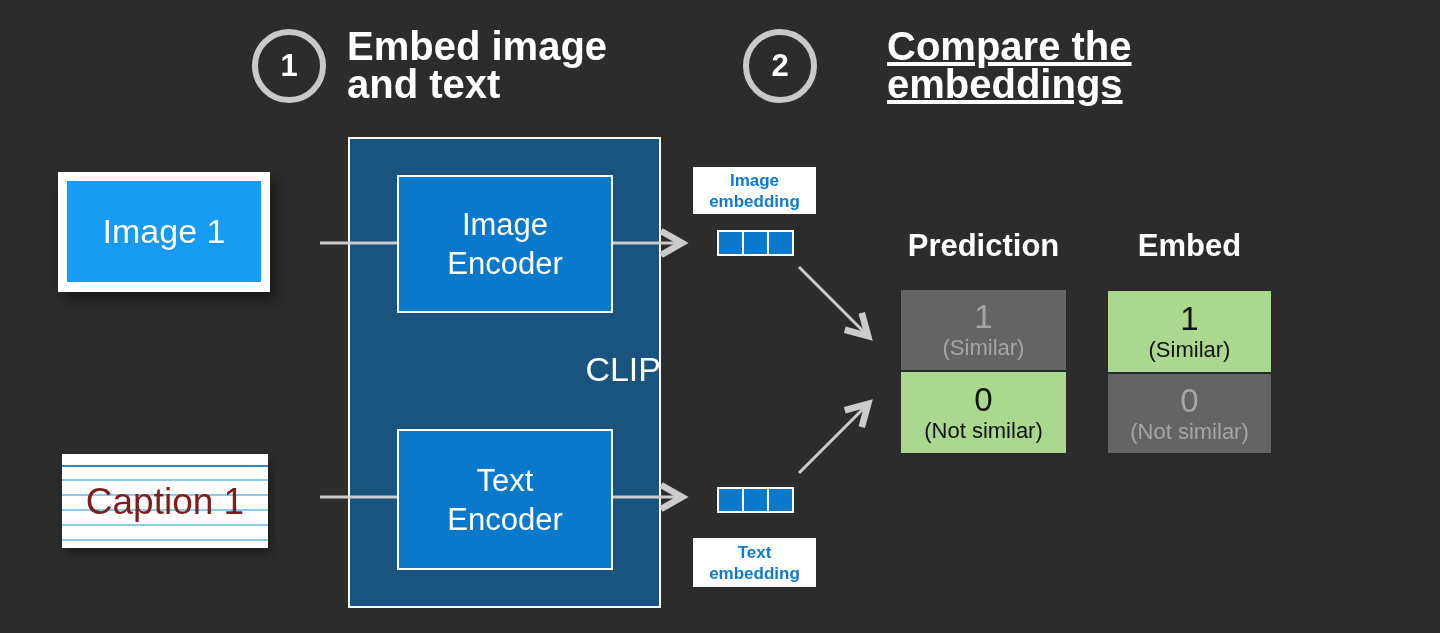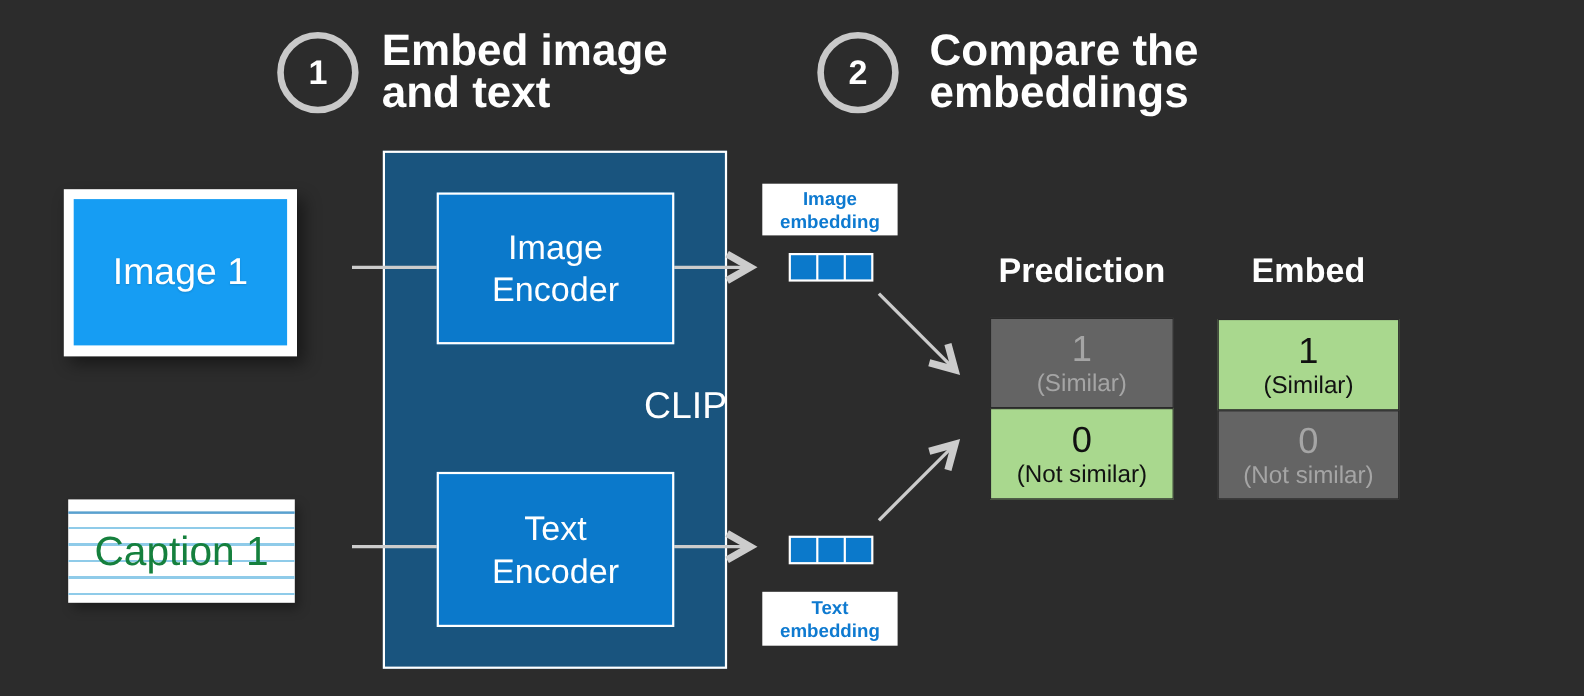--- a/index.html
+++ b/index.html
@@ -17,21 +17,21 @@
     width:62px;height:62px;border:6px solid #c9c9c9;border-radius:50%;
     display:flex;align-items:center;justify-content:center;
     color:#ffffff;font-size:31px;font-weight:700;
   }
   .step-label{
     color:#ffffff;font-size:40px;font-weight:600;line-height:38px;
   }
 
   
   .photo-card{
-    left:58px;top:172px;width:212px;height:152px;background:#ffffff;
+    left:58px;top:172px;width:212px;height:120px;background:#ffffff;
     box-sizing:border-box;padding:9px 9px 10px 9px;
     box-shadow:6px 8px 14px rgba(0,0,0,0.45);
   }
   .photo-inner{
     width:100%;height:100%;background:#169df3;
     display:flex;align-items:center;justify-content:center;
     color:#ffffff;font-size:34px;text-shadow:0 1px 2px rgba(0,0,0,0.15);
   }
   .caption-card{
     left:62px;top:454px;width:206px;height:94px;background:#ffffff;
@@ -39,21 +39,21 @@
   }
   .caption-lines{
     position:absolute;left:0;right:0;top:12px;bottom:0;
     background:repeating-linear-gradient(to bottom, transparent 0px, transparent 13px, #8fcbe9 13px, #8fcbe9 15px);
   }
   .caption-topline{
     position:absolute;left:0;right:0;top:11px;height:2px;background:#3387c0;
   }
   .caption-text{
     position:absolute;inset:0;display:flex;align-items:center;justify-content:center;
-    color:#15803d;font-size:37px;padding-top:2px;border-radius:29px;
+    color:#7f1d1d;font-size:37px;padding-top:2px;border-radius:29px;
   }
 
   
   .clip-box{
     left:348px;top:137px;width:313px;height:471px;box-sizing:border-box;
     background:#19547e;border:2px solid #ffffff;z-index:0;
   }
   .clip-title{
     left:348px;top:350px;width:313px;text-align:right;
     color:#ffffff;font-size:34px;z-index:2;
@@ -111,21 +111,21 @@
 
 <div class="abs step-circle" style="left:252px;top:29px;">
   <span>1</span>
 </div>
 <div class="abs step-label prewrap" style="left:347px;top:27px;">Embed image
 and text</div>
 
 <div class="abs step-circle" style="left:743px;top:29px;">
   <span>2</span>
 </div>
-<div class="abs step-label prewrap" style="left:845px;top:27px;">Compare the
+<div class="abs step-label prewrap" style="left:887px;top:27px;text-decoration:underline;">Compare the
 embeddings</div>
 
 <div class="abs photo-card">
   <div class="photo-inner">
     <span>Image 1</span>
   </div>
 </div>
 
 <div class="abs caption-card">
   <div class="caption-topline"></div>

